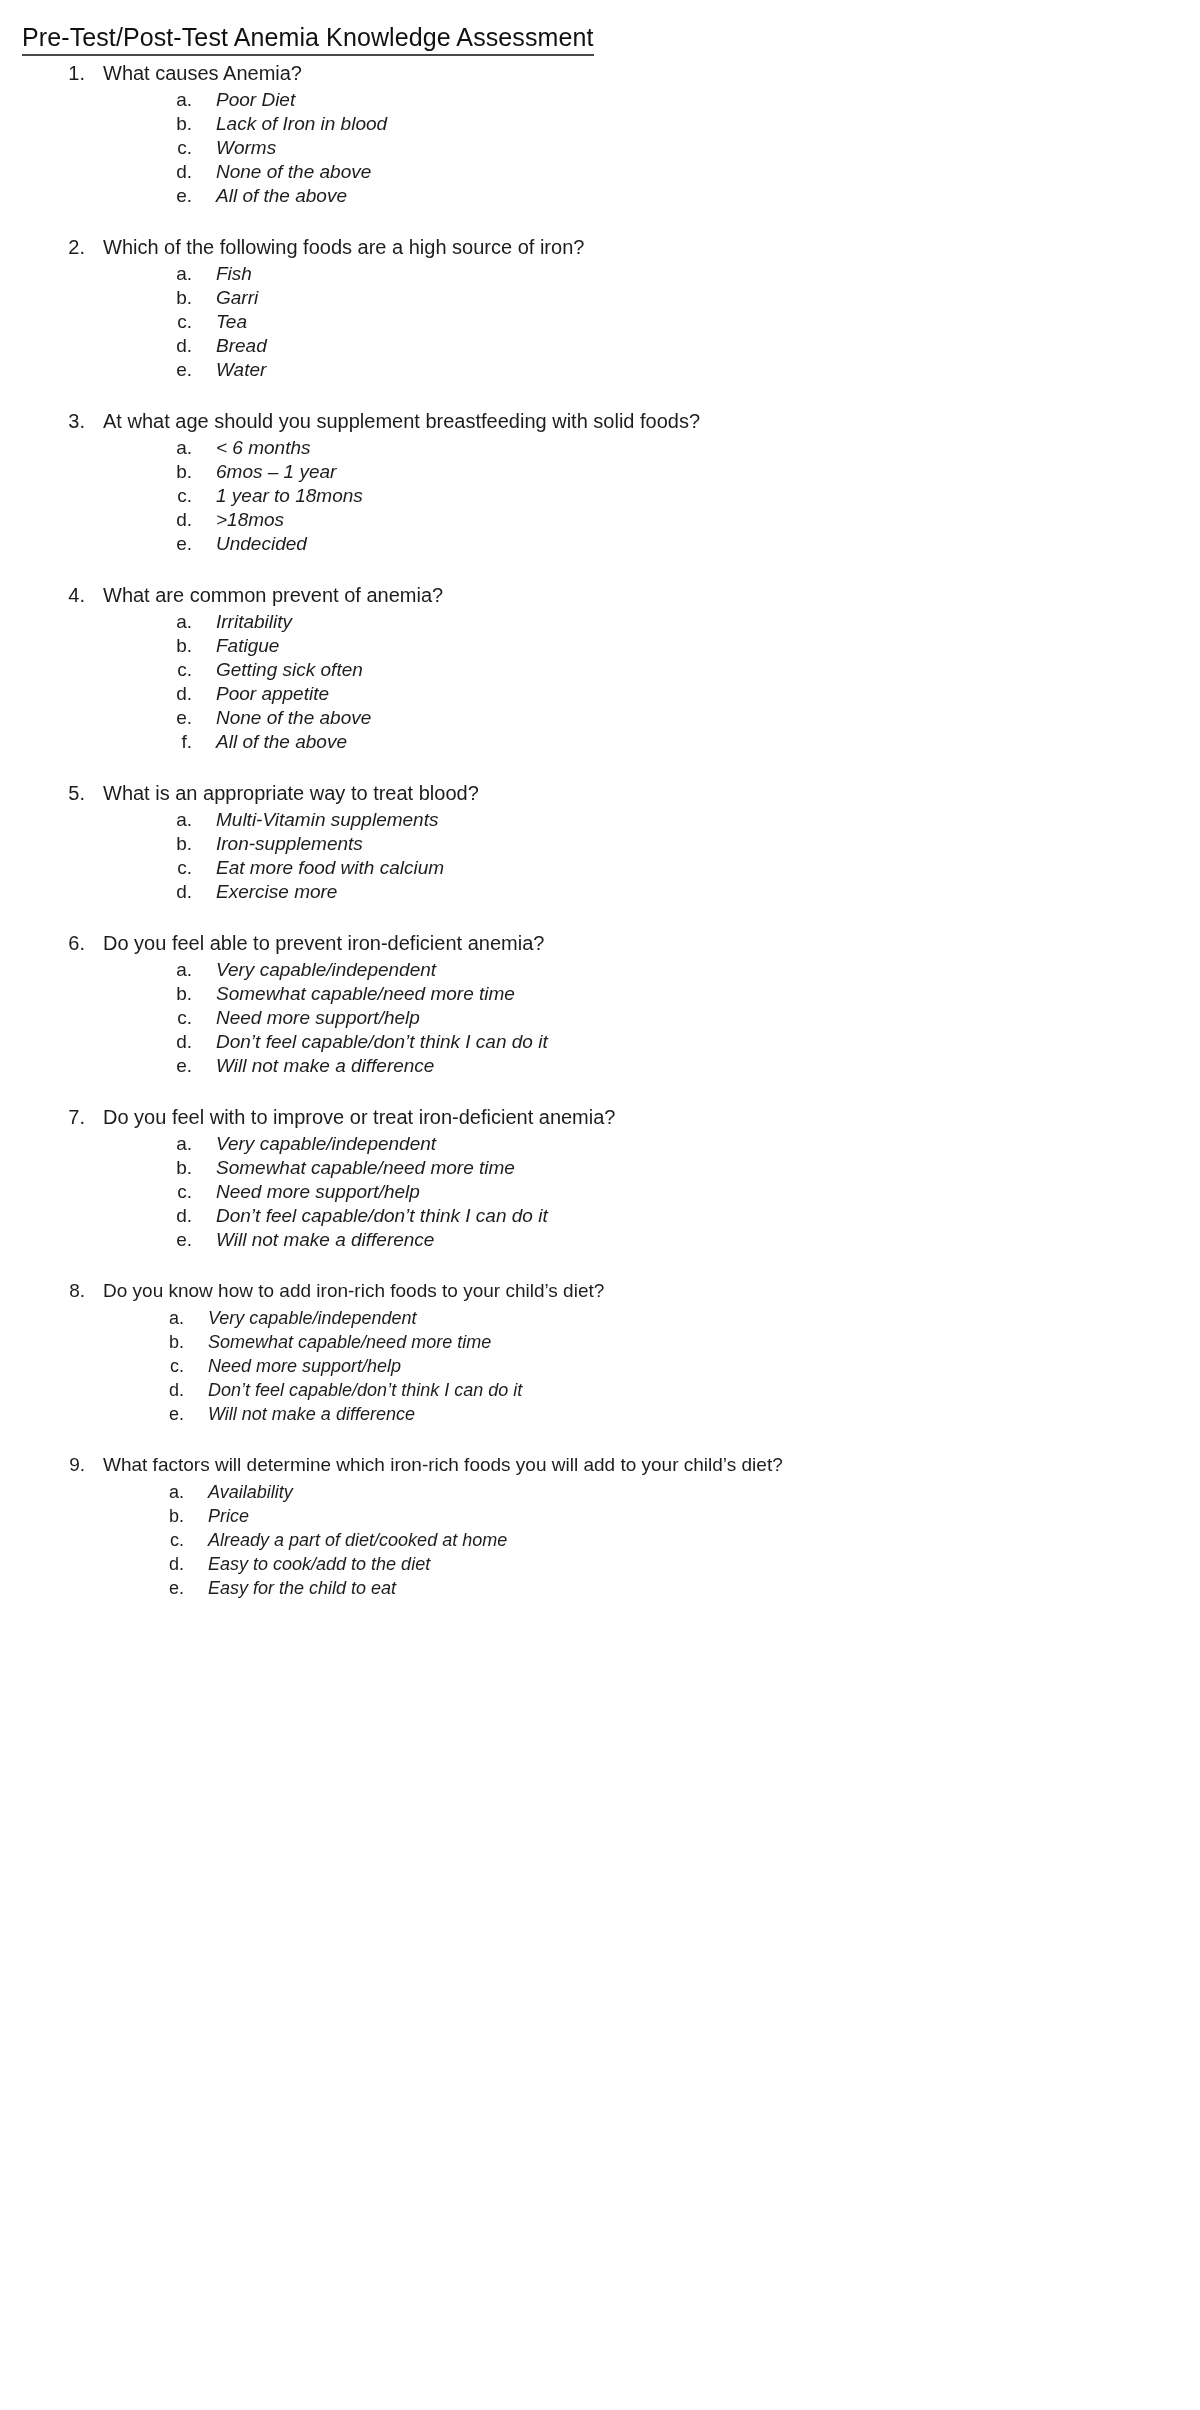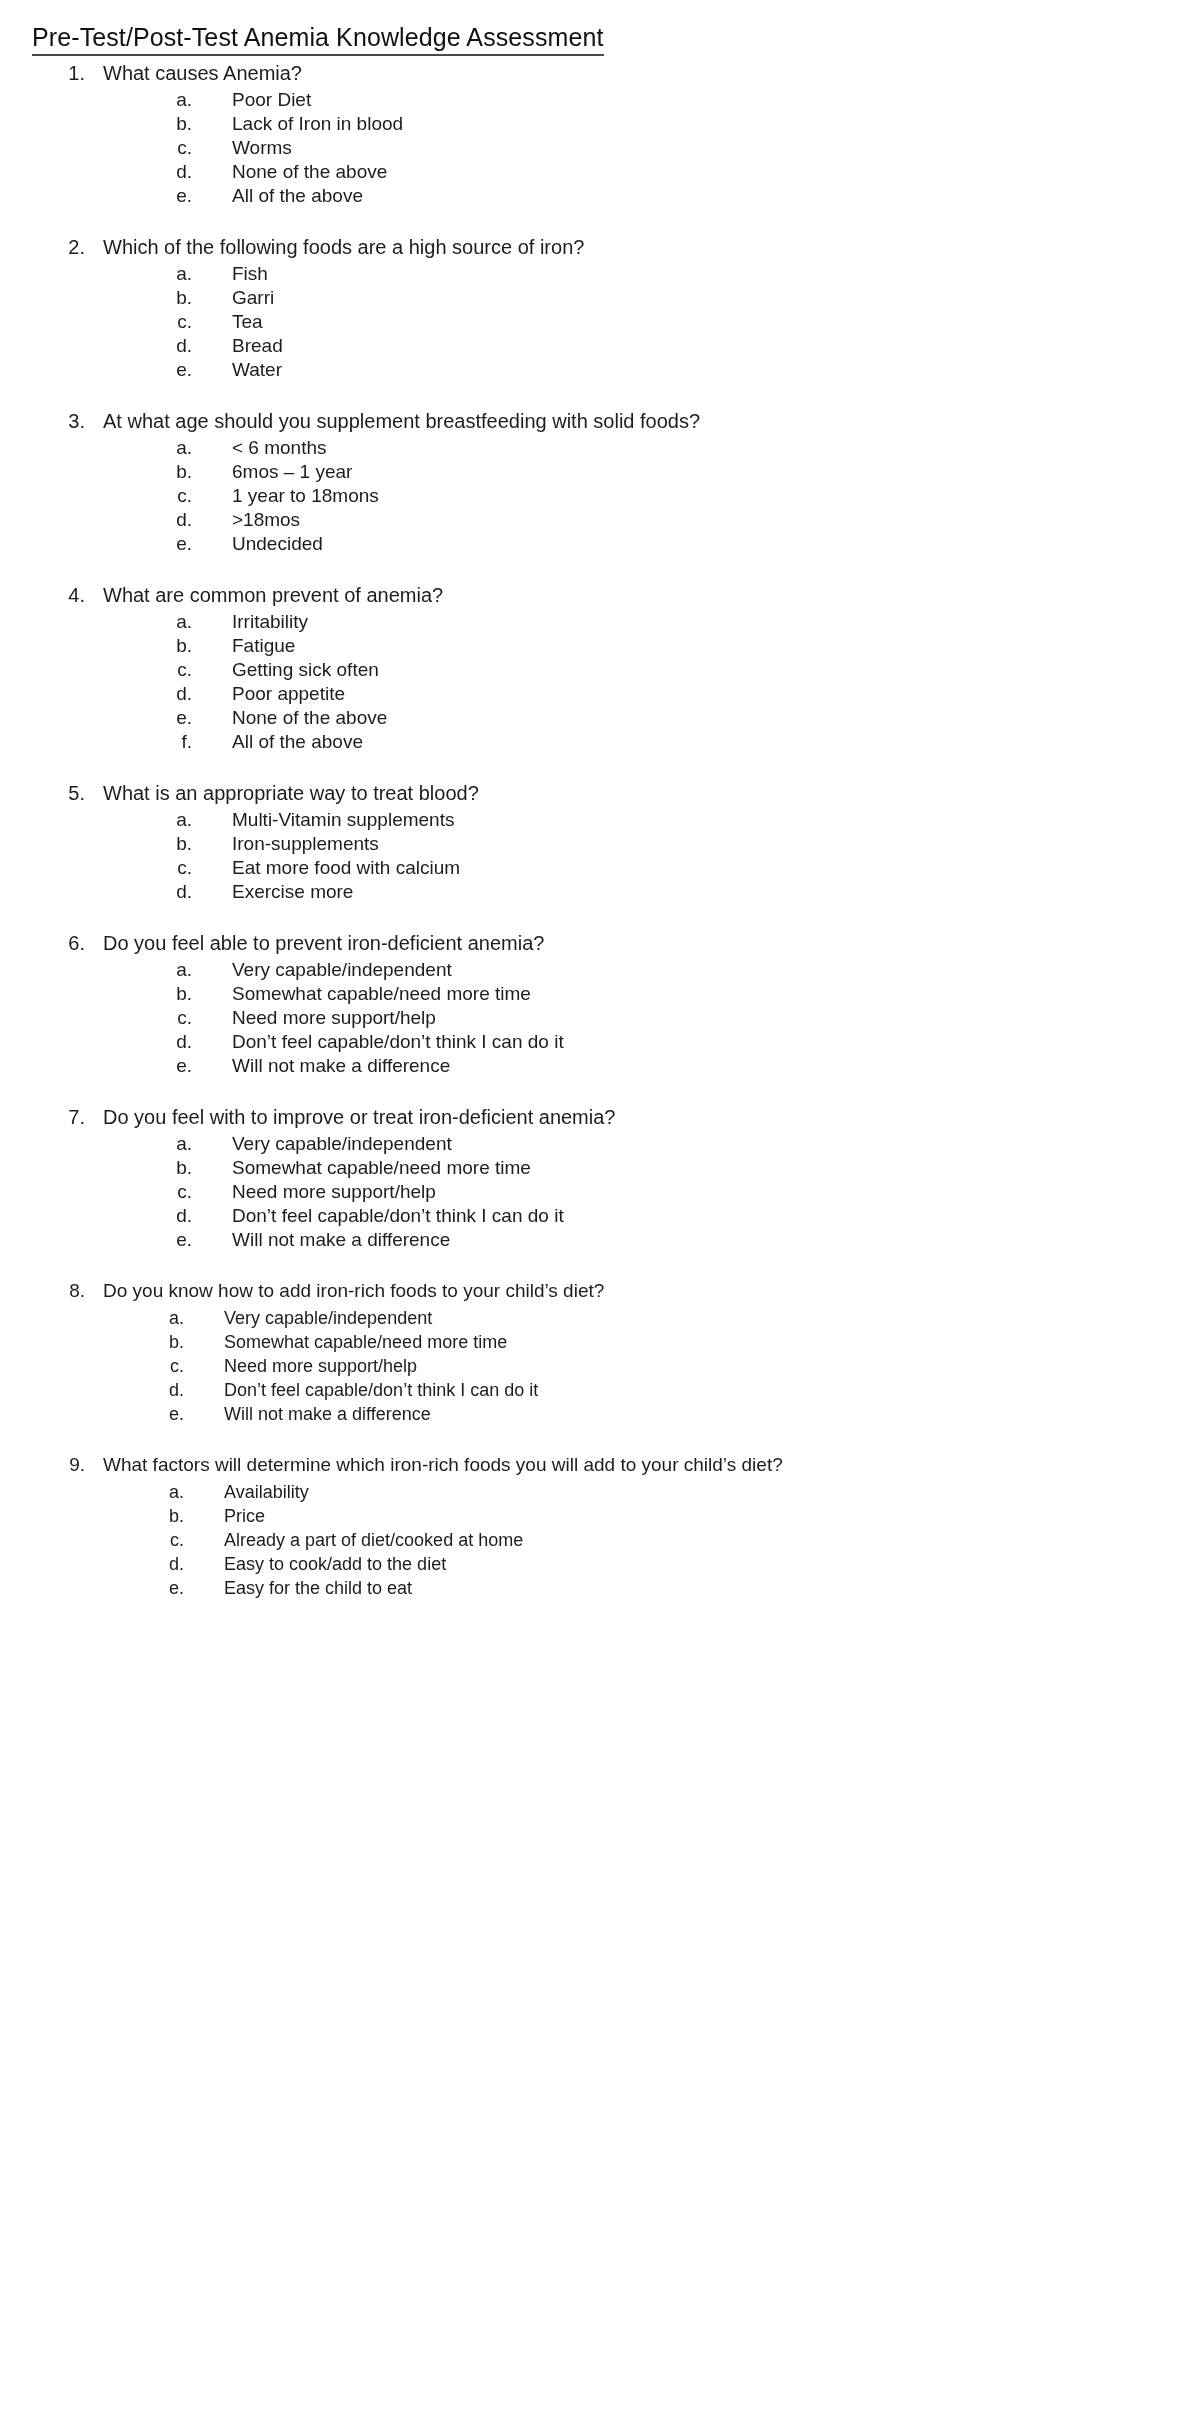--- a/index.html
+++ b/index.html
@@ -19,21 +19,21 @@
   .page {
     position: relative;
     width: 1200px;
     height: 2410px;
     background: #ffffff;
     padding: 0;
     box-sizing: border-box;
   }
   .doc-title {
     position: absolute;
-    left: 32px;
+    left: 22px;
     top: 22px;
     font-size: 25px;
     line-height: 30px;
     letter-spacing: 0.1px;
     color: #111111;
     white-space: nowrap;
     border-bottom: 2px solid #4a4a4a;
     padding-bottom: 2px;
     display: inline-block;
   }
@@ -83,23 +83,24 @@
     text-align: right;
     font-size: 19px;
     line-height: 24px;
     flex: 0 0 auto;
     margin-left: 168px;
     color: #1d1d1d;
   }
   .opt-text {
     font-size: 19px;
     line-height: 24px;
-    margin-left: 40px;
+    margin-left: 24px;
     white-space: nowrap;
     color: #1d1d1d;
+    font-style: italic;
   }
   
   .q-block.tight .q-text,
   .q-block.tight .q-num { font-size: 19px; }
   .q-block.tight .opt-letter,
   .q-block.tight .opt-text { font-size: 18px; }
   .q-block.tight .opt-letter { margin-left: 160px; }
 </style>
 </head>
 <body>

